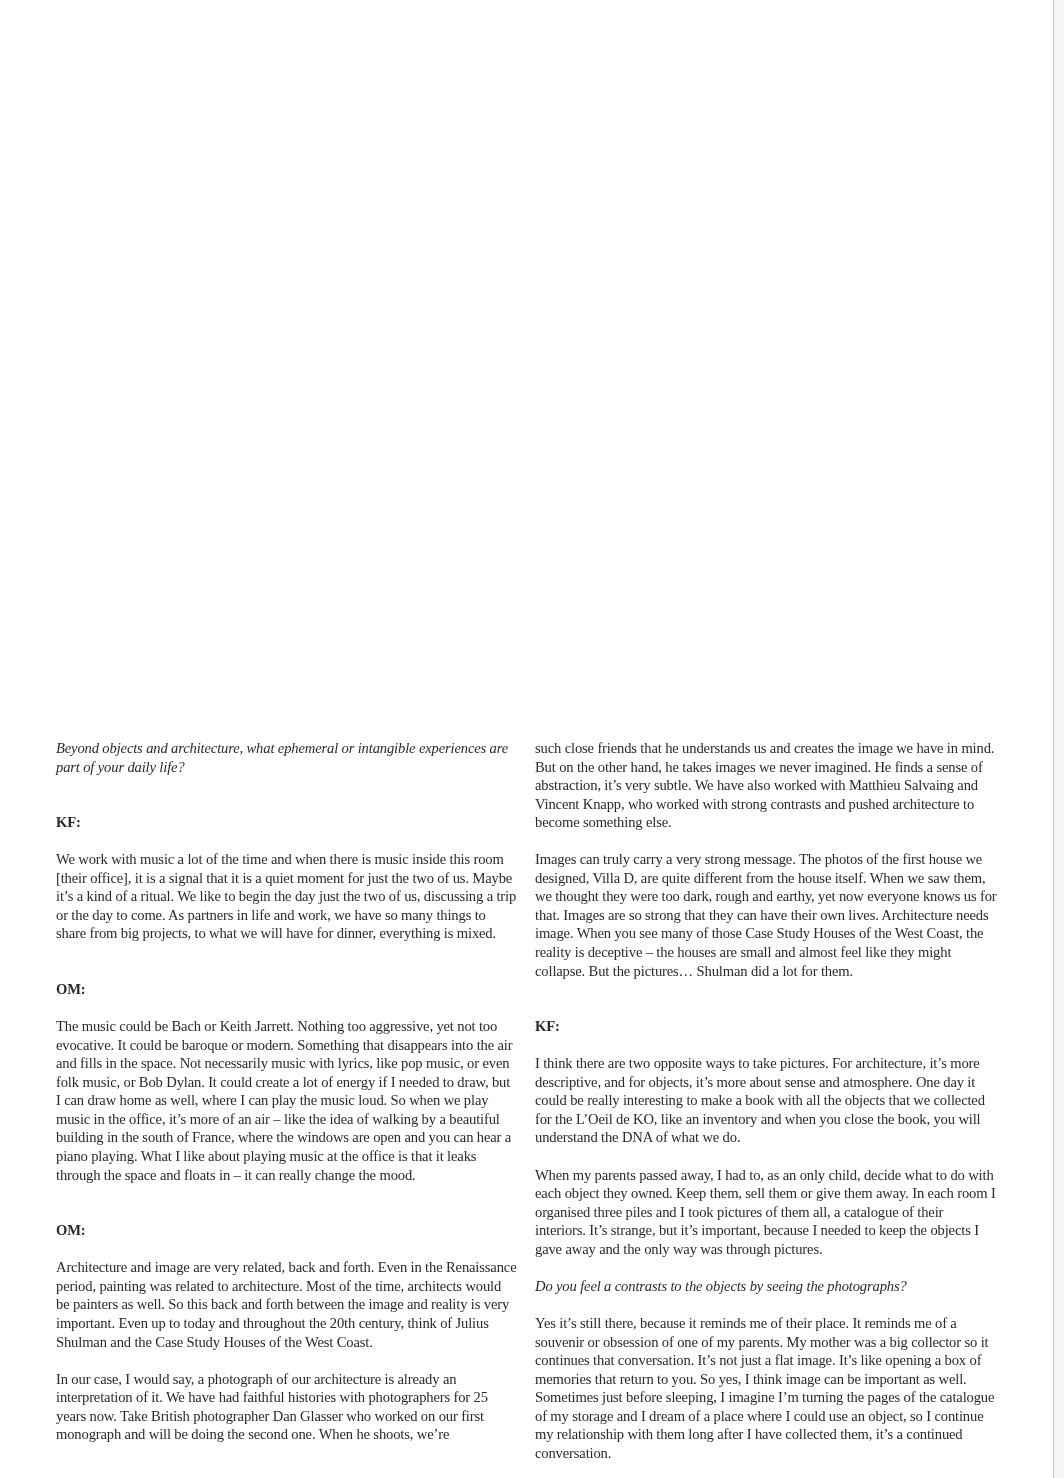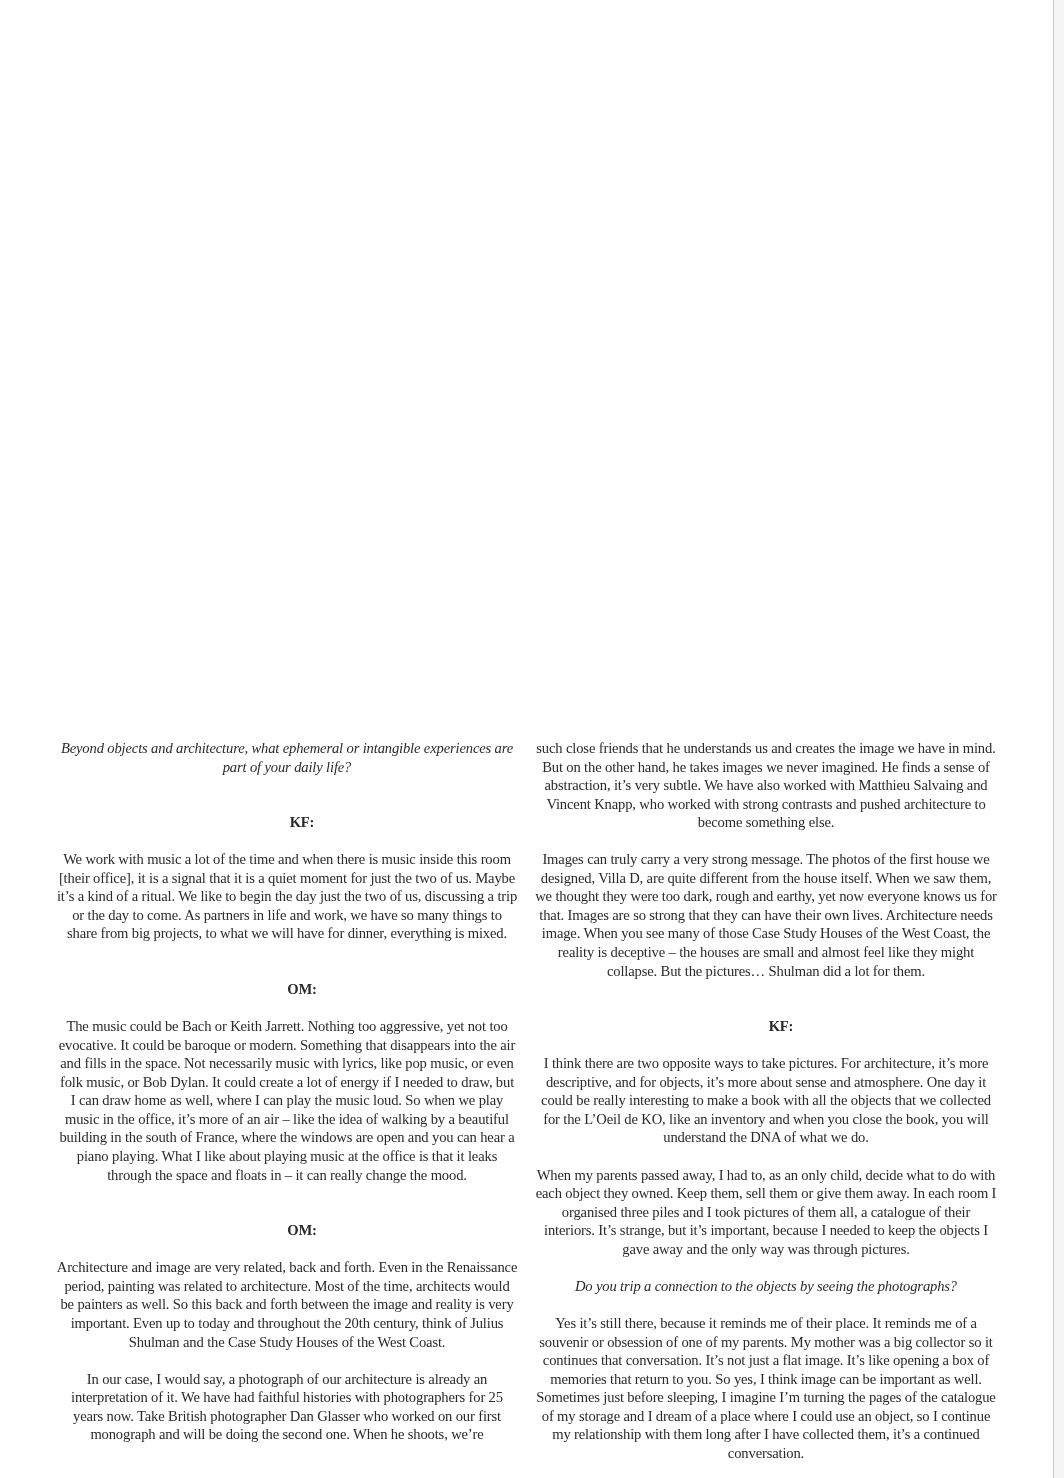--- a/index.html
+++ b/index.html
@@ -15,21 +15,20 @@
       font-family: "Liberation Serif", "DejaVu Serif", serif;
       color: #2a2a2a;
     }
     .page {
       position: absolute;
       left: 0;
       top: 0;
       width: 1053px;
       height: 1478px;
       background: #ffffff;
-      text-align: center;
     }
     .image-area {
       position: absolute;
       left: 0;
       top: 0;
       width: 1053px;
       height: 730px;
       background: #ffffff;
     }
     .column {
@@ -37,21 +36,21 @@
       top: 739px;
       width: 462px;
       font-size: 14.6px;
       line-height: 18.55px;
       letter-spacing: -0.15px;
     }
     .col-left { left: 56px; }
     .col-right { left: 535px; }
     .block { margin: 0 0 18.55px 0; white-space: pre-line; }
     .question { font-style: italic; }
-    .speaker { font-weight: bold; display: block; margin-left: 30px; }
+    .speaker { font-weight: bold; display: block; }
     .scrollbar-track {
       position: absolute;
       right: 0;
       top: 0;
       width: 10px;
       height: 1478px;
       background: #f5f5f5;
       border-left: 1px solid #c9c9c9;
     }
   </style>
@@ -79,18 +78,18 @@
   </div>
 
   <div class="column col-right">
     <p class="block">such close friends that he understands us and creates the image we have in mind. But on the other hand, he takes images we never imagined. He finds a sense of abstraction, it’s very subtle. We have also worked with Matthieu Salvaing and Vincent Knapp, who worked with strong contrasts and pushed architecture to become something else.</p>
     <p class="block">Images can truly carry a very strong message. The photos of the first house we designed, Villa D, are quite different from the house itself. When we saw them, we thought they were too dark, rough and earthy, yet now everyone knows us for that. Images are so strong that they can have their own lives. Architecture needs image. When you see many of those Case Study Houses of the West Coast, the reality is deceptive – the houses are small and almost feel like they might collapse. But the pictures… Shulman did a lot for them.</p>
     <div class="block">
       <span class="speaker">KF:</span>
       <span>I think there are two opposite ways to take pictures. For architecture, it’s more descriptive, and for objects, it’s more about sense and atmosphere. One day it could be really interesting to make a book with all the objects that we collected for the L’Oeil de KO, like an inventory and when you close the book, you will understand the DNA of what we do.</span>
     </div>
     <p class="block">When my parents passed away, I had to, as an only child, decide what to do with each object they owned. Keep them, sell them or give them away. In each room I organised three piles and I took pictures of them all, a catalogue of their interiors. It’s strange, but it’s important, because I needed to keep the objects I gave away and the only way was through pictures.</p>
-    <p class="block question">Do you trip a connection to the objects by seeing the photographs?</p>
+    <p class="block question">Do you feel a contrasts to the objects by seeing the photographs?</p>
     <p class="block">Yes it’s still there, because it reminds me of their place. It reminds me of a souvenir or obsession of one of my parents. My mother was a big collector so it continues that conversation. It’s not just a flat image. It’s like opening a box of memories that return to you. So yes, I think image can be important as well. Sometimes just before sleeping, I imagine I’m turning the pages of the catalogue of my storage and I dream of a place where I could use an object, so I continue my relationship with them long after I have collected them, it’s a continued conversation.</p>
   </div>
 </div>
 
 <div class="scrollbar-track"></div>
 
 </body></html>

